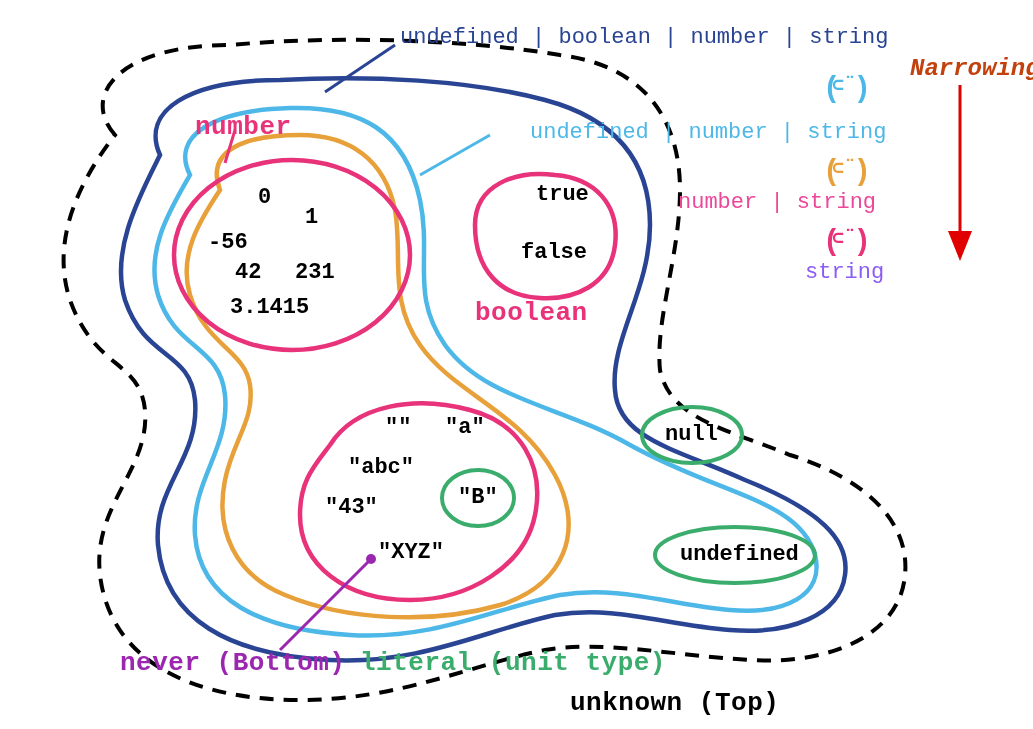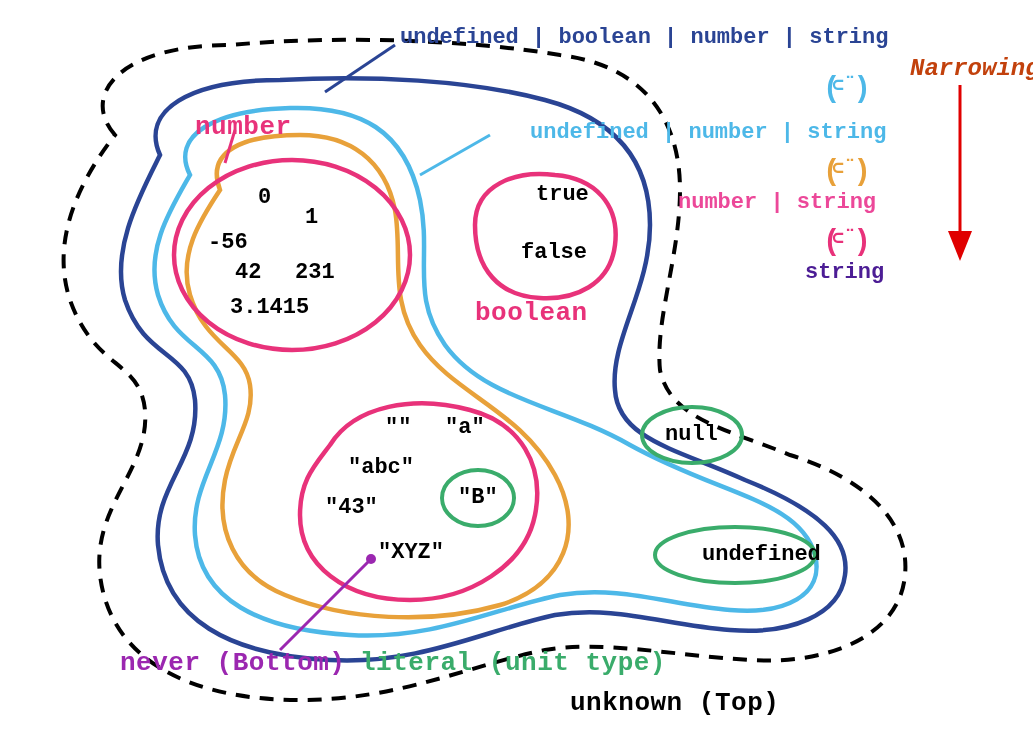--- a/index.html
+++ b/index.html
@@ -27,21 +27,21 @@
   }
   .val {
     position: absolute;
     color: #000;
     font-size: 22px;
     font-weight: bold;
   }
   .legend {
     position: absolute;
     font-size: 22px;
-    font-weight: bold;
+    font-weight: normal;
   }
   .subset {
     position: absolute;
     font-size: 20px;
     letter-spacing: -1px;
   }
   .narrowing {
     position: absolute;
     color: #c2410c;
     font-style: italic;
@@ -165,26 +165,26 @@
 <span class="val" style="left:521px; top:240px;">false</span>
 
 <span class="val" style="left:385px; top:415px;">""</span>
 <span class="val" style="left:445px; top:415px;">"a"</span>
 <span class="val" style="left:348px; top:455px;">"abc"</span>
 <span class="val" style="left:458px; top:485px;">"B"</span>
 <span class="val" style="left:325px; top:495px;">"43"</span>
 <span class="val" style="left:378px; top:540px;">"XYZ"</span>
 
 <span class="val" style="left:665px; top:422px;">null</span>
-<span class="val" style="left:702px; top:542px;">undefined</span>
+<span class="val" style="left:680px; top:542px;">undefined</span>
 
 <span class="legend" style="color:#2a4494; left:400px; top:25px;">undefined | boolean | number | string</span>
 <span class="legend" style="color:#4db8e8; left:490px; top:120px;margin-left:40px;">undefined | number | string</span>
 <span class="legend" style="color:#ec4899; left:678px; top:190px;">number | string</span>
-<span class="legend" style="color:#4c1d95; left:805px; top:260px;">string</span>
+<span class="legend" style="color:#8b5cf6; left:805px; top:260px;">string</span>
 
 <span class="subset" style="color:#4db8e8; left:832px; top:72px;">⊂̈</span>
 <span class="subset" style="color:#e8a13a; left:832px; top:155px;">⊂̈</span>
 <span class="subset" style="color:#e8327a; left:832px; top:225px;">⊂̈</span>
 
 <span class="subset" style="color:#4db8e8; left:823px; top:73px; font-size:29px; letter-spacing:13px;">()</span>
 <span class="subset" style="color:#e8a13a; left:823px; top:156px; font-size:29px; letter-spacing:13px;">()</span>
 <span class="subset" style="color:#e8327a; left:823px; top:226px; font-size:29px; letter-spacing:13px;">()</span>
 
 <span class="narrowing" style="left:910px; top:55px;">Narrowing</span>

